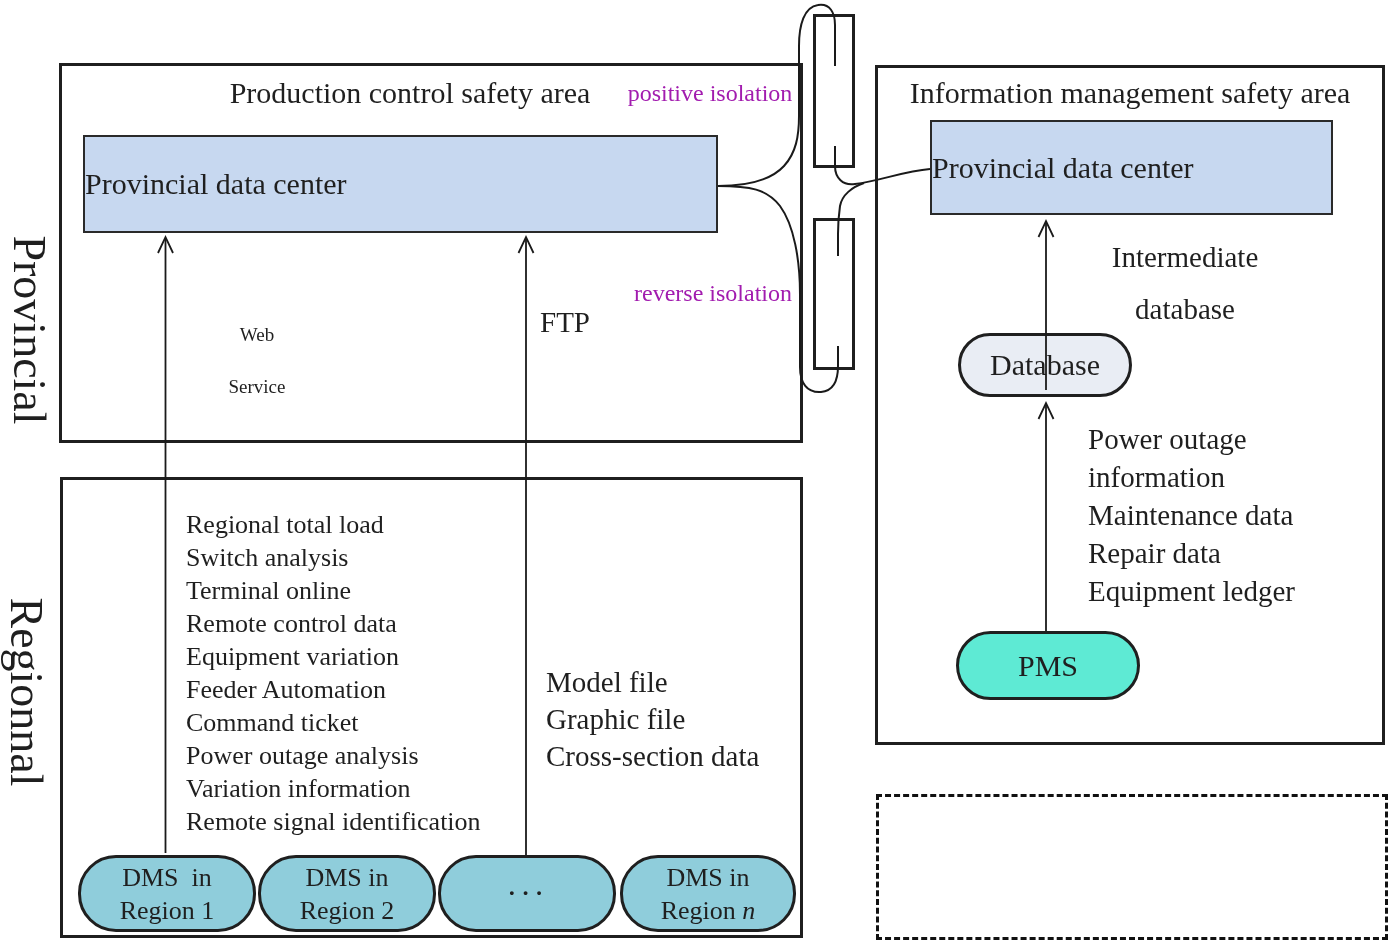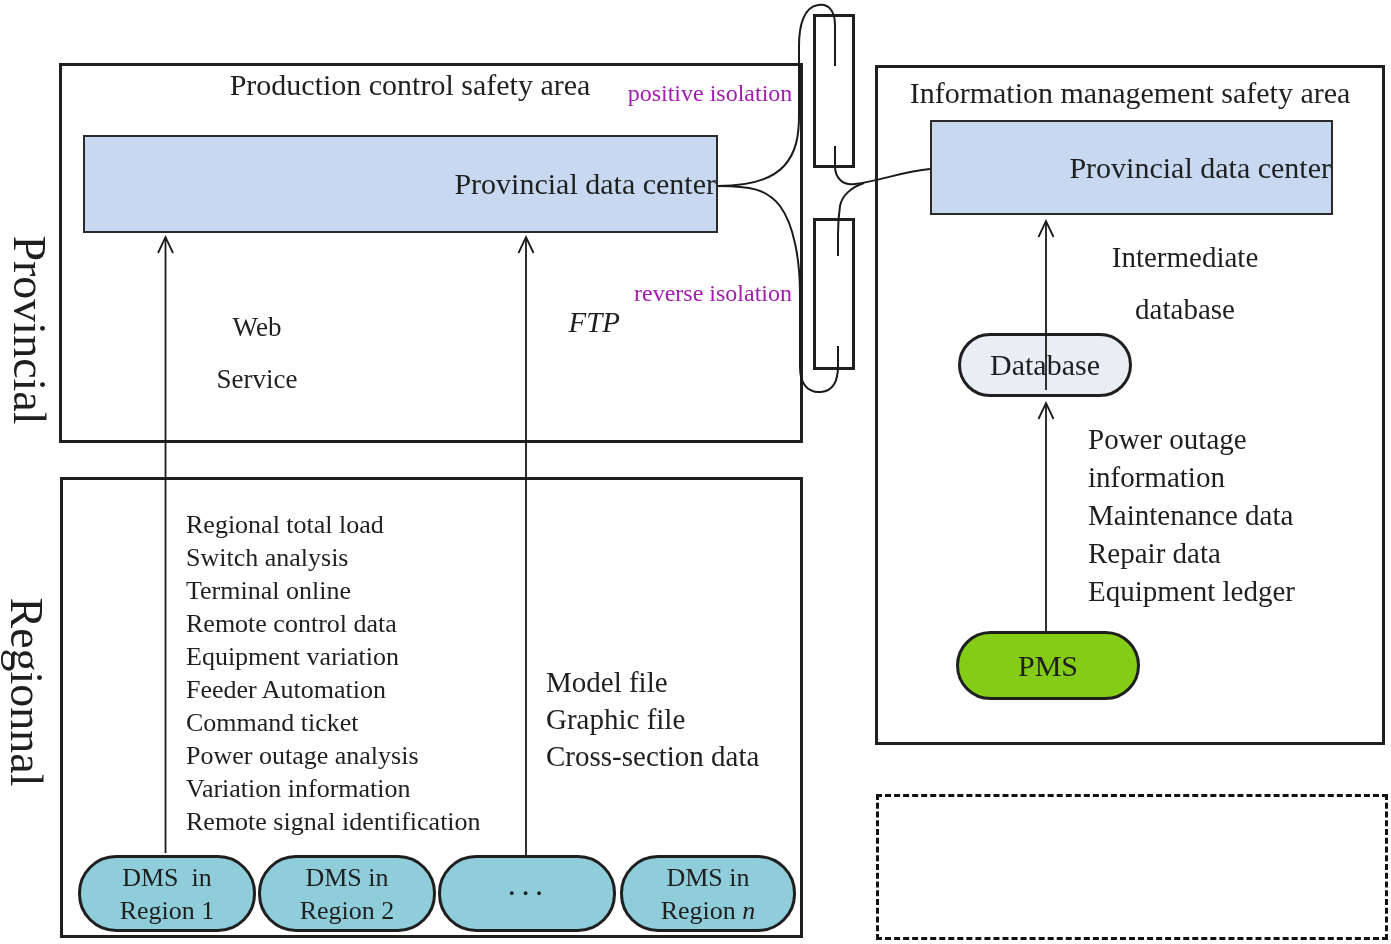--- a/index.html
+++ b/index.html
@@ -2,21 +2,21 @@
 <html><head>
 <meta charset="utf-8">
 <style>
   html,body{margin:0;padding:0;background:#ffffff;}
   .stage{
     position:relative;width:1391px;height:944px;background:#ffffff;overflow:hidden;
     font-family:"Liberation Serif","DejaVu Serif",serif;color:#1f1f1f;
   }
   .abs{position:absolute;}
   .area-box{position:absolute;border:3px solid #1f1f1f;background:transparent;box-sizing:border-box;}
-  .fill-box{position:absolute;border:2px solid #2a2a2a;box-sizing:border-box;display:flex;align-items:center;justify-content:flex-end;}
+  .fill-box{position:absolute;border:2px solid #2a2a2a;box-sizing:border-box;display:flex;align-items:center;justify-content:flex-start;}
   .stadium{position:absolute;border:3px solid #1f1f1f;box-sizing:border-box;display:flex;flex-direction:column;align-items:center;justify-content:center;text-align:center;}
   .title{position:absolute;font-size:30px;text-align:center;white-space:nowrap;}
   .iso-label{position:absolute;font-size:24px;color:#a21caf;text-align:center;white-space:nowrap;}
   .big-label{font-size:30px;}
   .list{position:absolute;font-size:26px;line-height:33px;white-space:nowrap;}
   .list2{position:absolute;font-size:29px;line-height:37px;white-space:nowrap;}
   .list3{position:absolute;font-size:29px;line-height:38px;}
   .side-label{position:absolute;font-size:46px;white-space:nowrap;transform:translate(-50%,-50%) rotate(90deg);}
   .dms-line{font-size:26px;line-height:33px;white-space:pre;}
   .dots{font-size:32px;letter-spacing:3px;}
@@ -27,34 +27,34 @@
 </style>
 </head>
 <body>
 
 <div class="stage">
 
   <div class="side-label" style="left:29px;top:330px;">Provincial</div>
   <div class="side-label" style="left:26px;top:692px;">Regionnal</div>
 
   <div class="area-box" style="left:59px;top:63px;width:744px;height:380px;"></div>
-  <div class="title" style="left:185px;top:68px;width:450px;">Production control safety area</div>
+  <div class="title" style="left:185px;top:76px;width:450px;">Production control safety area</div>
   <div class="iso-label" style="left:612px;top:80px;width:196px;">positive isolation</div>
 
   <div class="fill-box" style="left:83px;top:135px;width:635px;height:98px;background:#c7d8f0;">
     <span class="big-label">Provincial data center</span>
   </div>
 
   <div class="iso-label" style="left:618px;top:280px;width:190px;">reverse isolation</div>
 
-  <div class="abs centered-2line" style="left:157px;top:308px;width:200px;font-size:27px;line-height:38px;">
+  <div class="abs centered-2line" style="left:157px;top:316px;width:200px;font-size:19px;line-height:38px;">
     <span>Web</span>
     <span>Service</span>
   </div>
-  <div class="abs" style="left:540px;top:306px;width:80px;font-size:29px;text-align:right;font-style:italic;">FTP</div>
+  <div class="abs" style="left:540px;top:306px;width:80px;font-size:29px;text-align:left;">FTP</div>
 
   <div class="area-box" style="left:60px;top:477px;width:743px;height:461px;"></div>
 
   <div class="list" style="left:186px;top:508px;">
     <div>Regional total load</div>
     <div>Switch analysis</div>
     <div>Terminal online</div>
     <div>Remote control data</div>
     <div>Equipment variation</div>
     <div>Feeder Automation</div>
@@ -105,21 +105,21 @@
     <span style="font-size:30px;">Database</span>
   </div>
 
   <div class="list3" style="left:1088px;top:420px;width:252px;">
     <div>Power outage information</div>
     <div>Maintenance data</div>
     <div>Repair data</div>
     <div>Equipment ledger</div>
   </div>
 
-  <div class="stadium" style="left:956px;top:631px;width:184px;height:69px;border-radius:35px;background:#84cc16;">
+  <div class="stadium" style="left:956px;top:631px;width:184px;height:69px;border-radius:35px;background:#5eead4;">
     <span style="font-size:30px;">PMS</span>
   </div>
 
   <div class="dashed-box" style="left:876px;top:794px;width:512px;height:146px;"></div>
 
   <svg class="overlay" width="1391" height="944" viewBox="0 0 1391 944">
     <g stroke="#1a1a1a" stroke-width="2" fill="none">
       <path d="M 718 186 C 752 186 772 179 784 166 C 796 153 799 136 799 116 L 799 46 C 799 25 804 7 818 5 C 830 3 835 13 835 25 L 835 66"></path>
       <path d="M 835 146 L 835 166 C 835 178 843 186 855 184 C 880 181 904 171 930 169"></path>
       <path d="M 864 183 C 852 187 842 195 840 206 C 839 213 838 222 838 234 L 838 256"></path>

